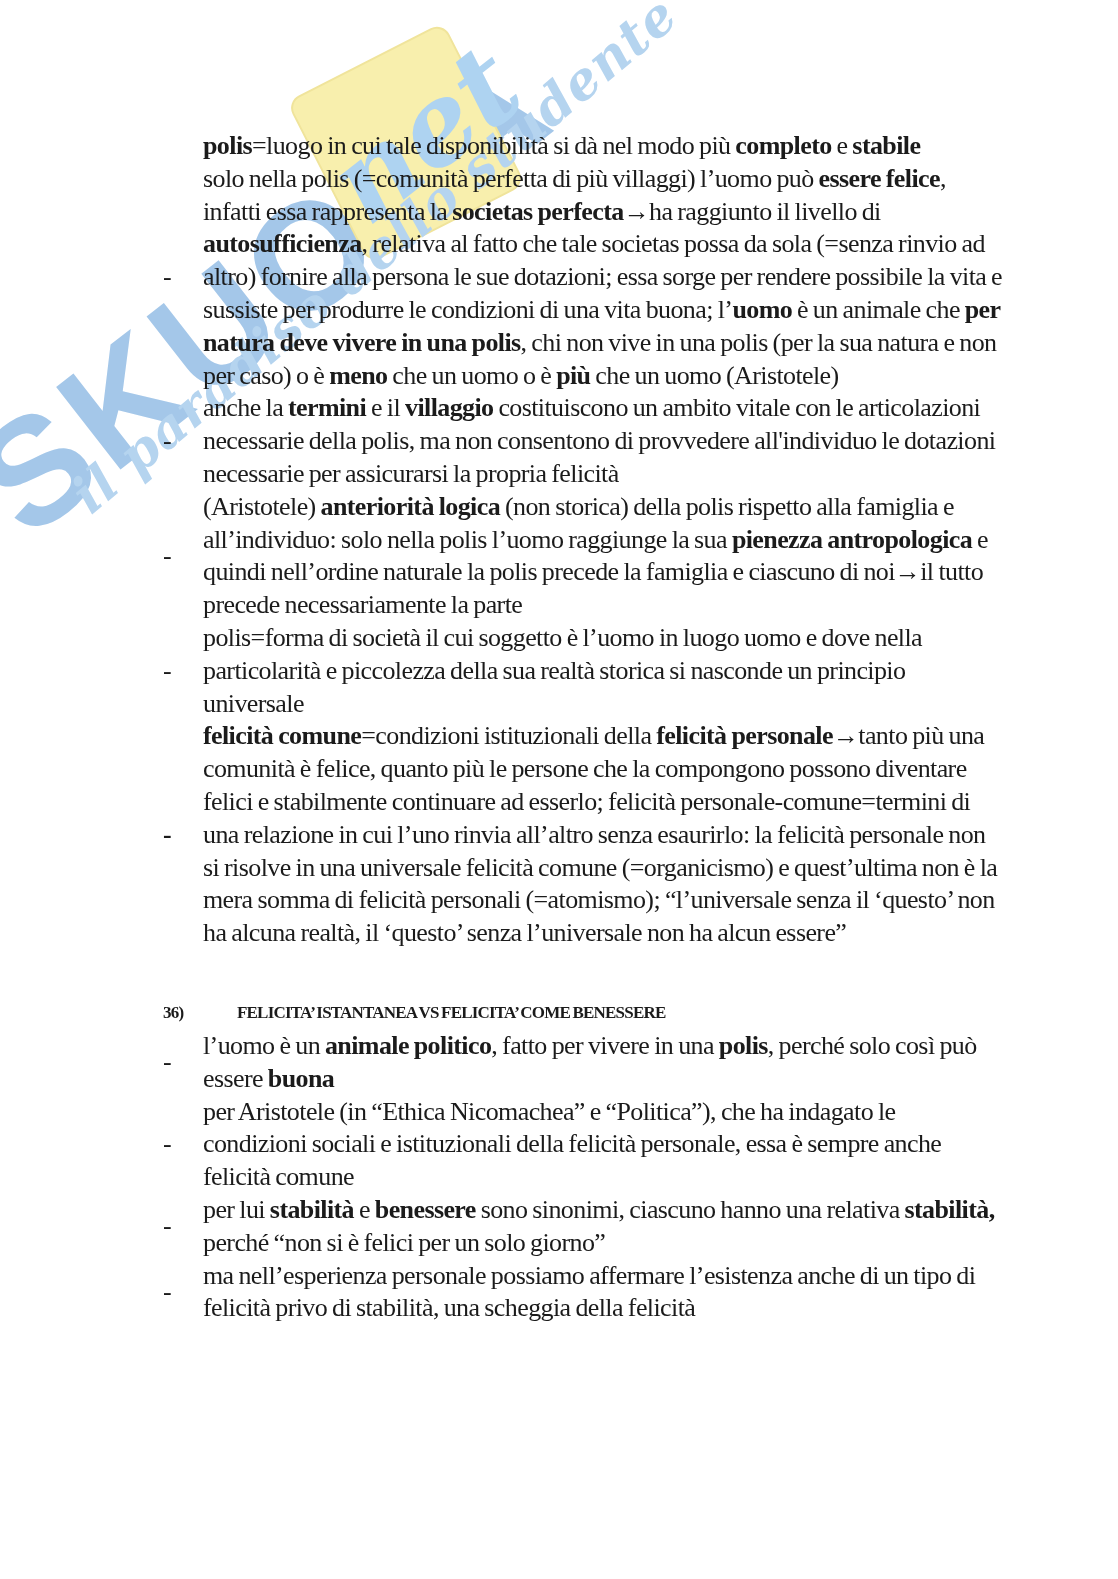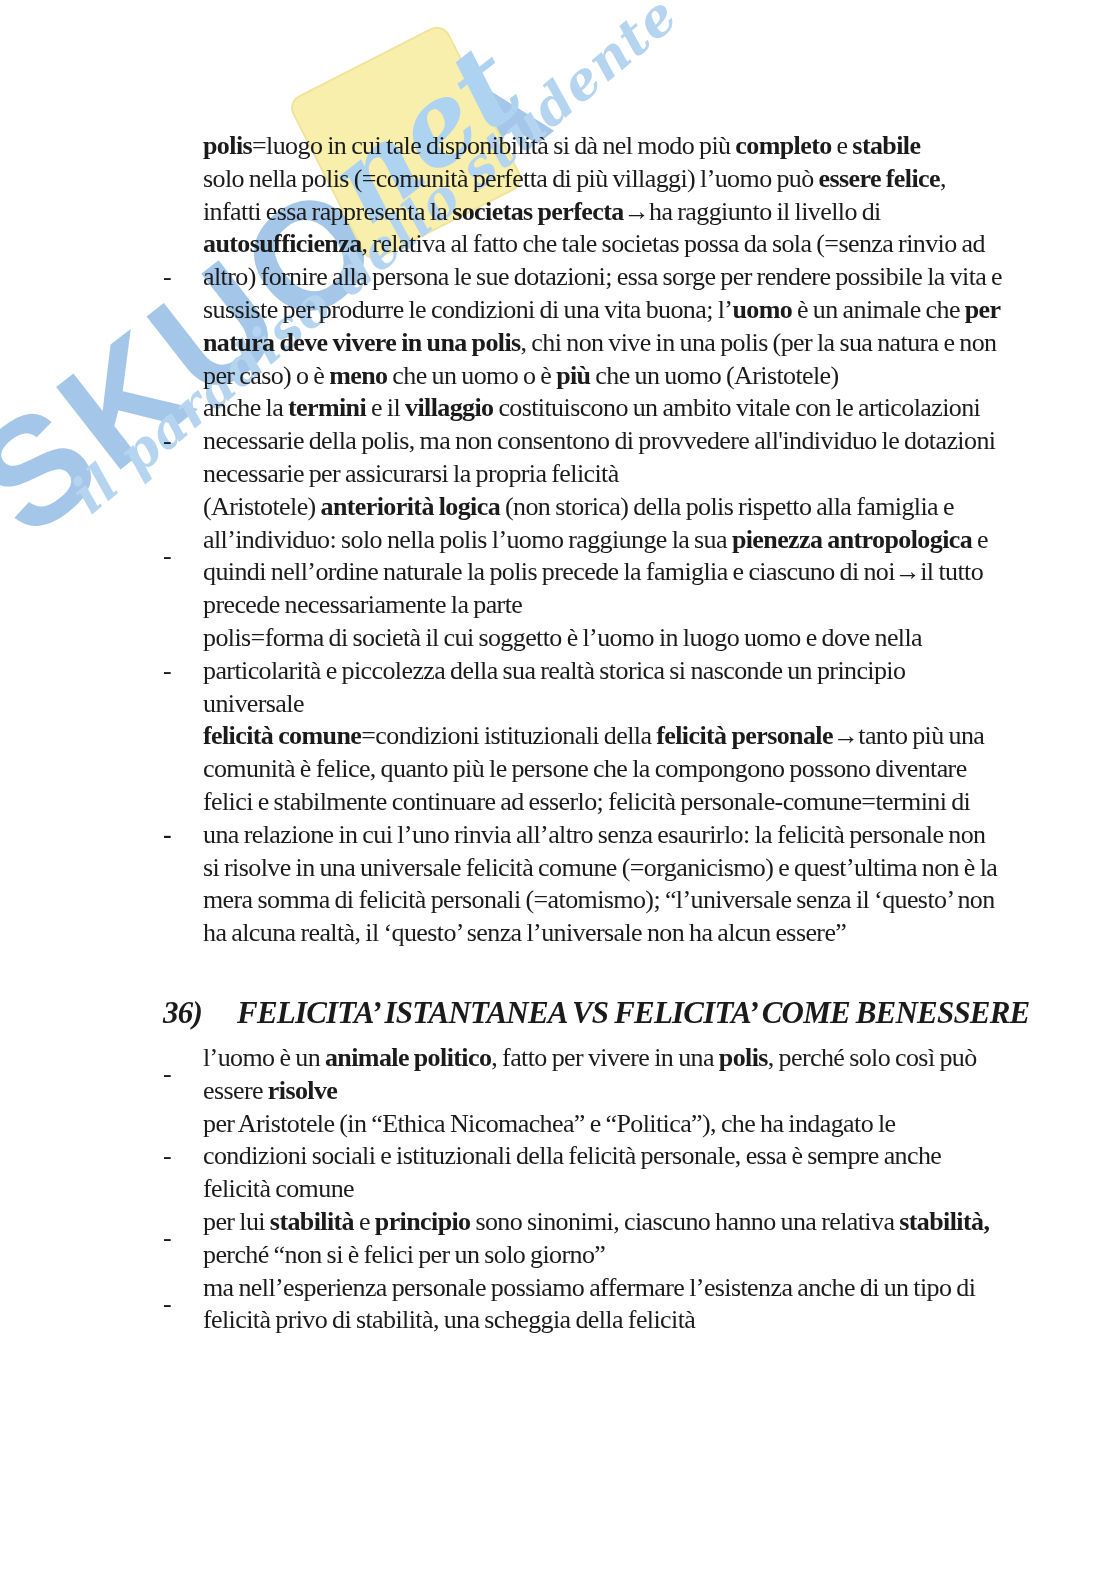--- a/index.html
+++ b/index.html
@@ -66,27 +66,26 @@
   }
   .item { display: flex; align-items: center; }
   .dash { flex: 0 0 40px; width: 40px; }
   .dash.bold { font-weight: bold; }
   .text { flex: 1 1 auto; max-width: 800px; }
   .b  { font-weight: bold; }
   .i  { }
 
   .heading {
     margin-top: 46px;
-    margin-bottom: 12px;
+    margin-bottom: 0;
     font-weight: bold;
-    font-size: 31px;
+    font-size: 17px;
     line-height: 34px;
     letter-spacing: -0.8px;
     white-space: nowrap;
-    font-style: italic;
   }
   .h-num { display: inline-block; min-width: 74px; }
 </style>
 </head>
 <body>
 
 <div class="watermark">
   <div class="wm-letters">SKUOLA</div>
   <div class="wm-note"></div>
   <div class="wm-net">net</div>
@@ -114,27 +113,27 @@
       <span class="dash">-</span>
       <div class="text"><span>polis=forma di società il cui soggetto è l’uomo in luogo uomo e dove nella particolarità e piccolezza della sua realtà storica si nasconde un principio universale</span></div>
     </div>
     <div class="item">
       <span class="dash bold">-</span>
       <div class="text"><span class="b">felicità comune</span><span>=condizioni istituzionali della </span><span class="b">felicità personale</span><span>→tanto più una comunità è felice, quanto più le persone che la compongono possono diventare felici e stabilmente continuare ad esserlo; felicità personale-comune=termini di una relazione in cui l’uno rinvia all’altro senza esaurirlo: la felicità personale non si risolve in una universale felicità comune (=organicismo) e quest’ultima non è la mera somma di felicità personali (=atomismo); “l’universale senza il ‘questo’ non ha alcuna realtà, il ‘questo’ senza l’universale non ha alcun essere”</span></div>
     </div>
     <div class="heading"><span class="h-num">36)</span><span class="h-title">FELICITA’ ISTANTANEA VS FELICITA’ COME BENESSERE</span></div>
     <div class="item">
       <span class="dash">-</span>
-      <div class="text"><span>l’uomo è un </span><span class="b">animale politico</span><span>, fatto per vivere in una </span><span class="b">polis</span><span>, perché solo così può essere </span><span class="b">risolve</span></div>
+      <div class="text"><span>l’uomo è un </span><span class="b">animale politico</span><span>, fatto per vivere in una </span><span class="b">polis</span><span>, perché solo così può essere </span><span class="b">buona</span></div>
     </div>
     <div class="item">
       <span class="dash">-</span>
       <div class="text"><span>per Aristotele (in “Ethica Nicomachea” e “Politica”), che ha indagato le condizioni sociali e istituzionali della felicità personale, essa è sempre anche felicità comune</span></div>
     </div>
     <div class="item">
       <span class="dash">-</span>
-      <div class="text"><span>per lui </span><span class="b">stabilità</span><span> e </span><span class="b">principio</span><span> sono sinonimi, ciascuno hanno una relativa </span><span class="b">stabilità,</span><span> perché “non si è felici per un solo giorno”</span></div>
+      <div class="text"><span>per lui </span><span class="b">stabilità</span><span> e </span><span class="b">benessere</span><span> sono sinonimi, ciascuno hanno una relativa </span><span class="b">stabilità,</span><span> perché “non si è felici per un solo giorno”</span></div>
     </div>
     <div class="item">
       <span class="dash">-</span>
       <div class="text"><span>ma nell’esperienza personale possiamo affermare l’esistenza anche di un tipo di felicità privo di stabilità, una scheggia della felicità</span></div>
     </div>
   </div>
 
 </body></html>

